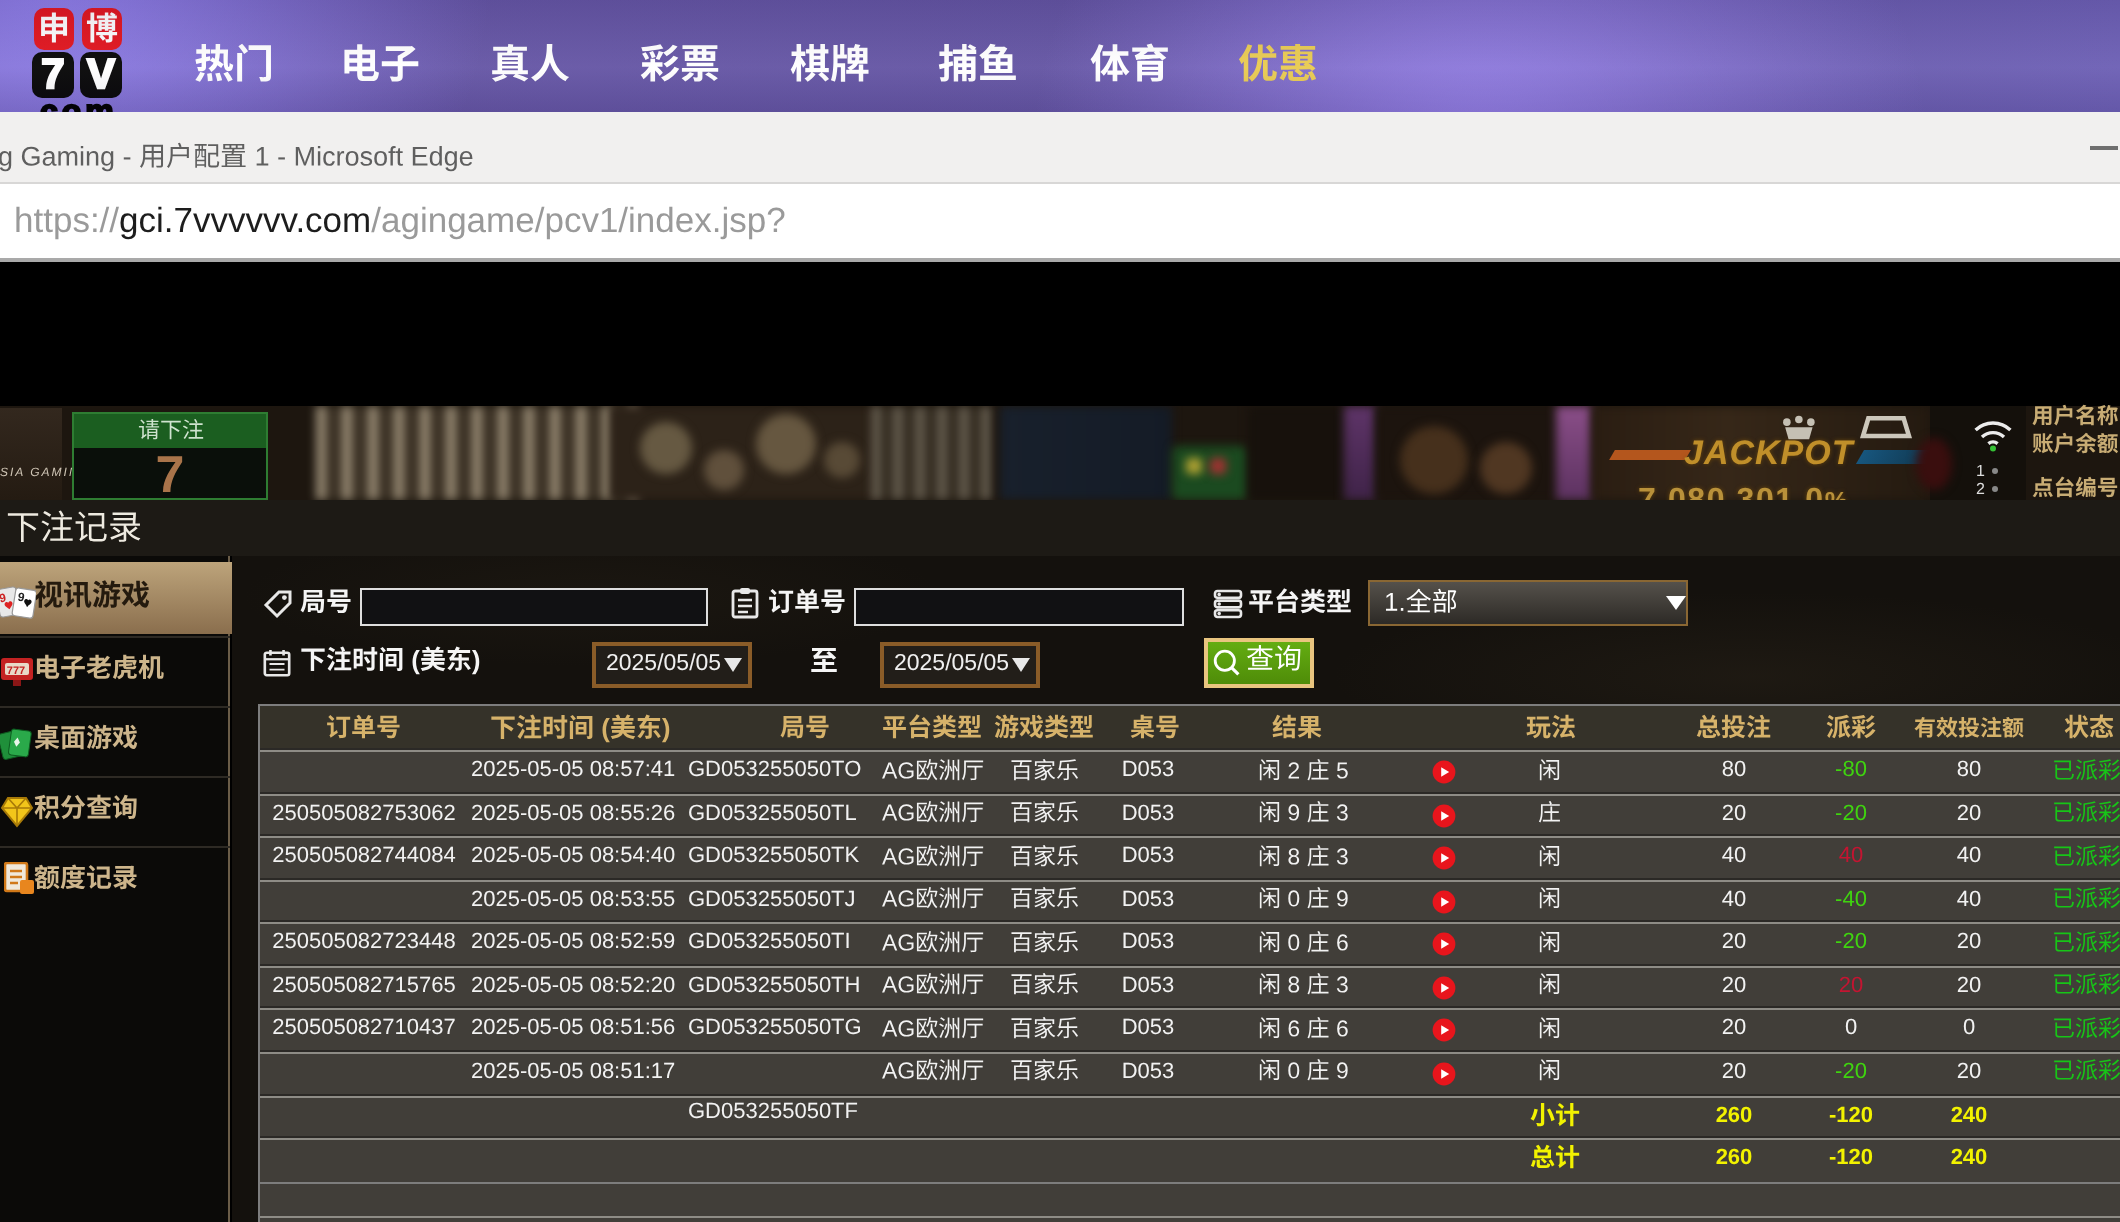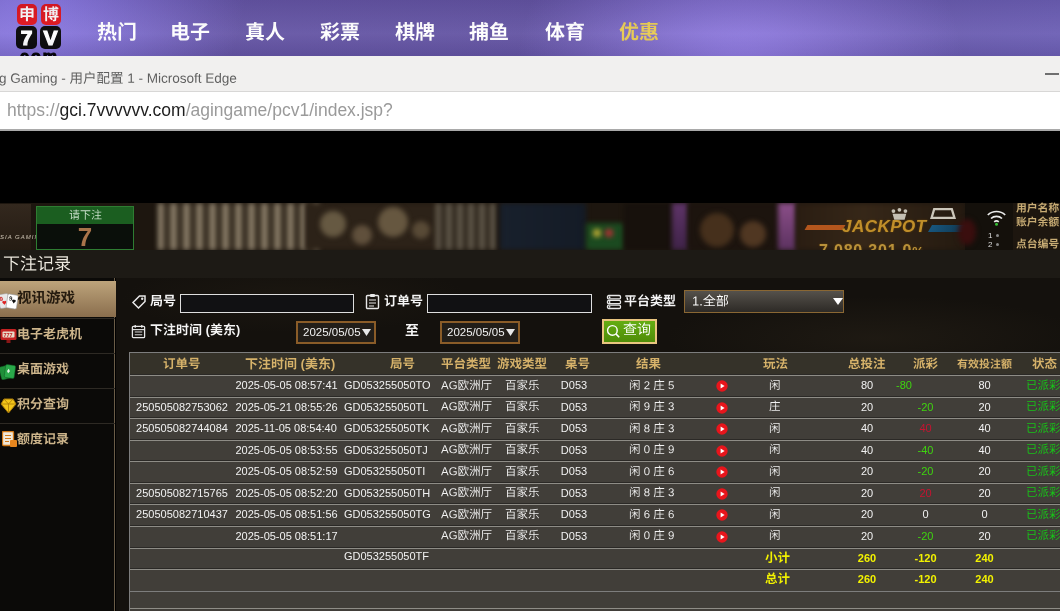--- a/index.html
+++ b/index.html
@@ -790,35 +790,35 @@
       <path d="M4.6 3.6 L8.6 6 L4.6 8.4 Z" fill="#fff"></path>
     </svg>
     <div class="ab" style="left:769.2px;top:379.8px;color:#f2f2f2">
       <svg class="t" width="11.5" height="12.0">
         <g transform="translate(0,9.20) scale(0.01150,-0.01150)">
           <use href="#n95F2" x="0"></use>
         </g>
       </svg>
     </div>
     <div class="ab lib12" style="left:838.0px;top:379.1px;width:58px;text-align:center">80</div>
-    <div class="ab lib12" style="left:896.0px;top:379.1px;width:59px;color:#3fd40f">-80</div>
+    <div class="ab lib12" style="left:896.0px;top:379.1px;width:59px;text-align:center;color:#3fd40f">-80</div>
     <div class="ab lib12" style="left:955.0px;top:379.1px;width:59px;text-align:center">80</div>
     <div class="ab" style="left:1025.8px;top:379.8px;color:#17c517">
       <svg class="t" width="34.5" height="12.0">
         <g transform="translate(0,9.20) scale(0.01150,-0.01150)">
           <use href="#n5DF2" x="0"></use>
           <use href="#n6D3E" x="1000"></use>
           <use href="#n5F69" x="2000"></use>
         </g>
       </svg>
     </div>
     <div class="ab" style="left:130px;top:395.8px;width:930px;height:1px;background:#2b2926"></div>
     <div class="ab" style="left:130px;top:396.8px;width:930px;height:1px;background:#8e8c86"></div>
     <div class="ab lib12" style="left:0;top:400.6px;width:364px;text-align:center">250505082753062</div>
-    <div class="ab lib12" style="left:235.5px;top:400.6px">2025-05-21 08:55:26</div>
+    <div class="ab lib12" style="left:235.5px;top:400.6px">2025-05-05 08:55:26</div>
     <div class="ab lib12" style="left:344.0px;top:400.6px">GD053255050TL</div>
     <div class="ab" style="left:441.4px;top:401.3px;color:#f2f2f2">
       <svg class="t" width="51.1" height="12.0">
         <g transform="translate(0,9.20) scale(0.01150,-0.01150)">
           <use href="#l0041" x="0"></use>
           <use href="#l0047" x="667"></use>
           <use href="#n6B27" x="1445"></use>
           <use href="#n6D32" x="2445"></use>
           <use href="#n5385" x="3445"></use>
         </g>
@@ -863,21 +863,21 @@
         <g transform="translate(0,9.20) scale(0.01150,-0.01150)">
           <use href="#n5DF2" x="0"></use>
           <use href="#n6D3E" x="1000"></use>
           <use href="#n5F69" x="2000"></use>
         </g>
       </svg>
     </div>
     <div class="ab" style="left:130px;top:417.3px;width:930px;height:1px;background:#2b2926"></div>
     <div class="ab" style="left:130px;top:418.3px;width:930px;height:1px;background:#8e8c86"></div>
     <div class="ab lib12" style="left:0;top:422.1px;width:364px;text-align:center">250505082744084</div>
-    <div class="ab lib12" style="left:235.5px;top:422.1px">2025-11-05 08:54:40</div>
+    <div class="ab lib12" style="left:235.5px;top:422.1px">2025-05-05 08:54:40</div>
     <div class="ab lib12" style="left:344.0px;top:422.1px">GD053255050TK</div>
     <div class="ab" style="left:441.4px;top:422.8px;color:#f2f2f2">
       <svg class="t" width="51.1" height="12.0">
         <g transform="translate(0,9.20) scale(0.01150,-0.01150)">
           <use href="#l0041" x="0"></use>
           <use href="#l0047" x="667"></use>
           <use href="#n6B27" x="1445"></use>
           <use href="#n6D32" x="2445"></use>
           <use href="#n5385" x="3445"></use>
         </g>
@@ -979,20 +979,21 @@
       <svg class="t" width="34.5" height="12.0">
         <g transform="translate(0,9.20) scale(0.01150,-0.01150)">
           <use href="#n5DF2" x="0"></use>
           <use href="#n6D3E" x="1000"></use>
           <use href="#n5F69" x="2000"></use>
         </g>
       </svg>
     </div>
     <div class="ab" style="left:130px;top:460.3px;width:930px;height:1px;background:#2b2926"></div>
     <div class="ab" style="left:130px;top:461.3px;width:930px;height:1px;background:#8e8c86"></div>
+    <div class="ab lib12" style="left:0;top:465.1px;width:364px;text-align:center">250505082723448</div>
     <div class="ab lib12" style="left:235.5px;top:465.1px">2025-05-05 08:52:59</div>
     <div class="ab lib12" style="left:344.0px;top:465.1px">GD053255050TI</div>
     <div class="ab" style="left:441.4px;top:465.8px;color:#f2f2f2">
       <svg class="t" width="51.1" height="12.0">
         <g transform="translate(0,9.20) scale(0.01150,-0.01150)">
           <use href="#l0041" x="0"></use>
           <use href="#l0047" x="667"></use>
           <use href="#n6B27" x="1445"></use>
           <use href="#n6D32" x="2445"></use>
           <use href="#n5385" x="3445"></use>

